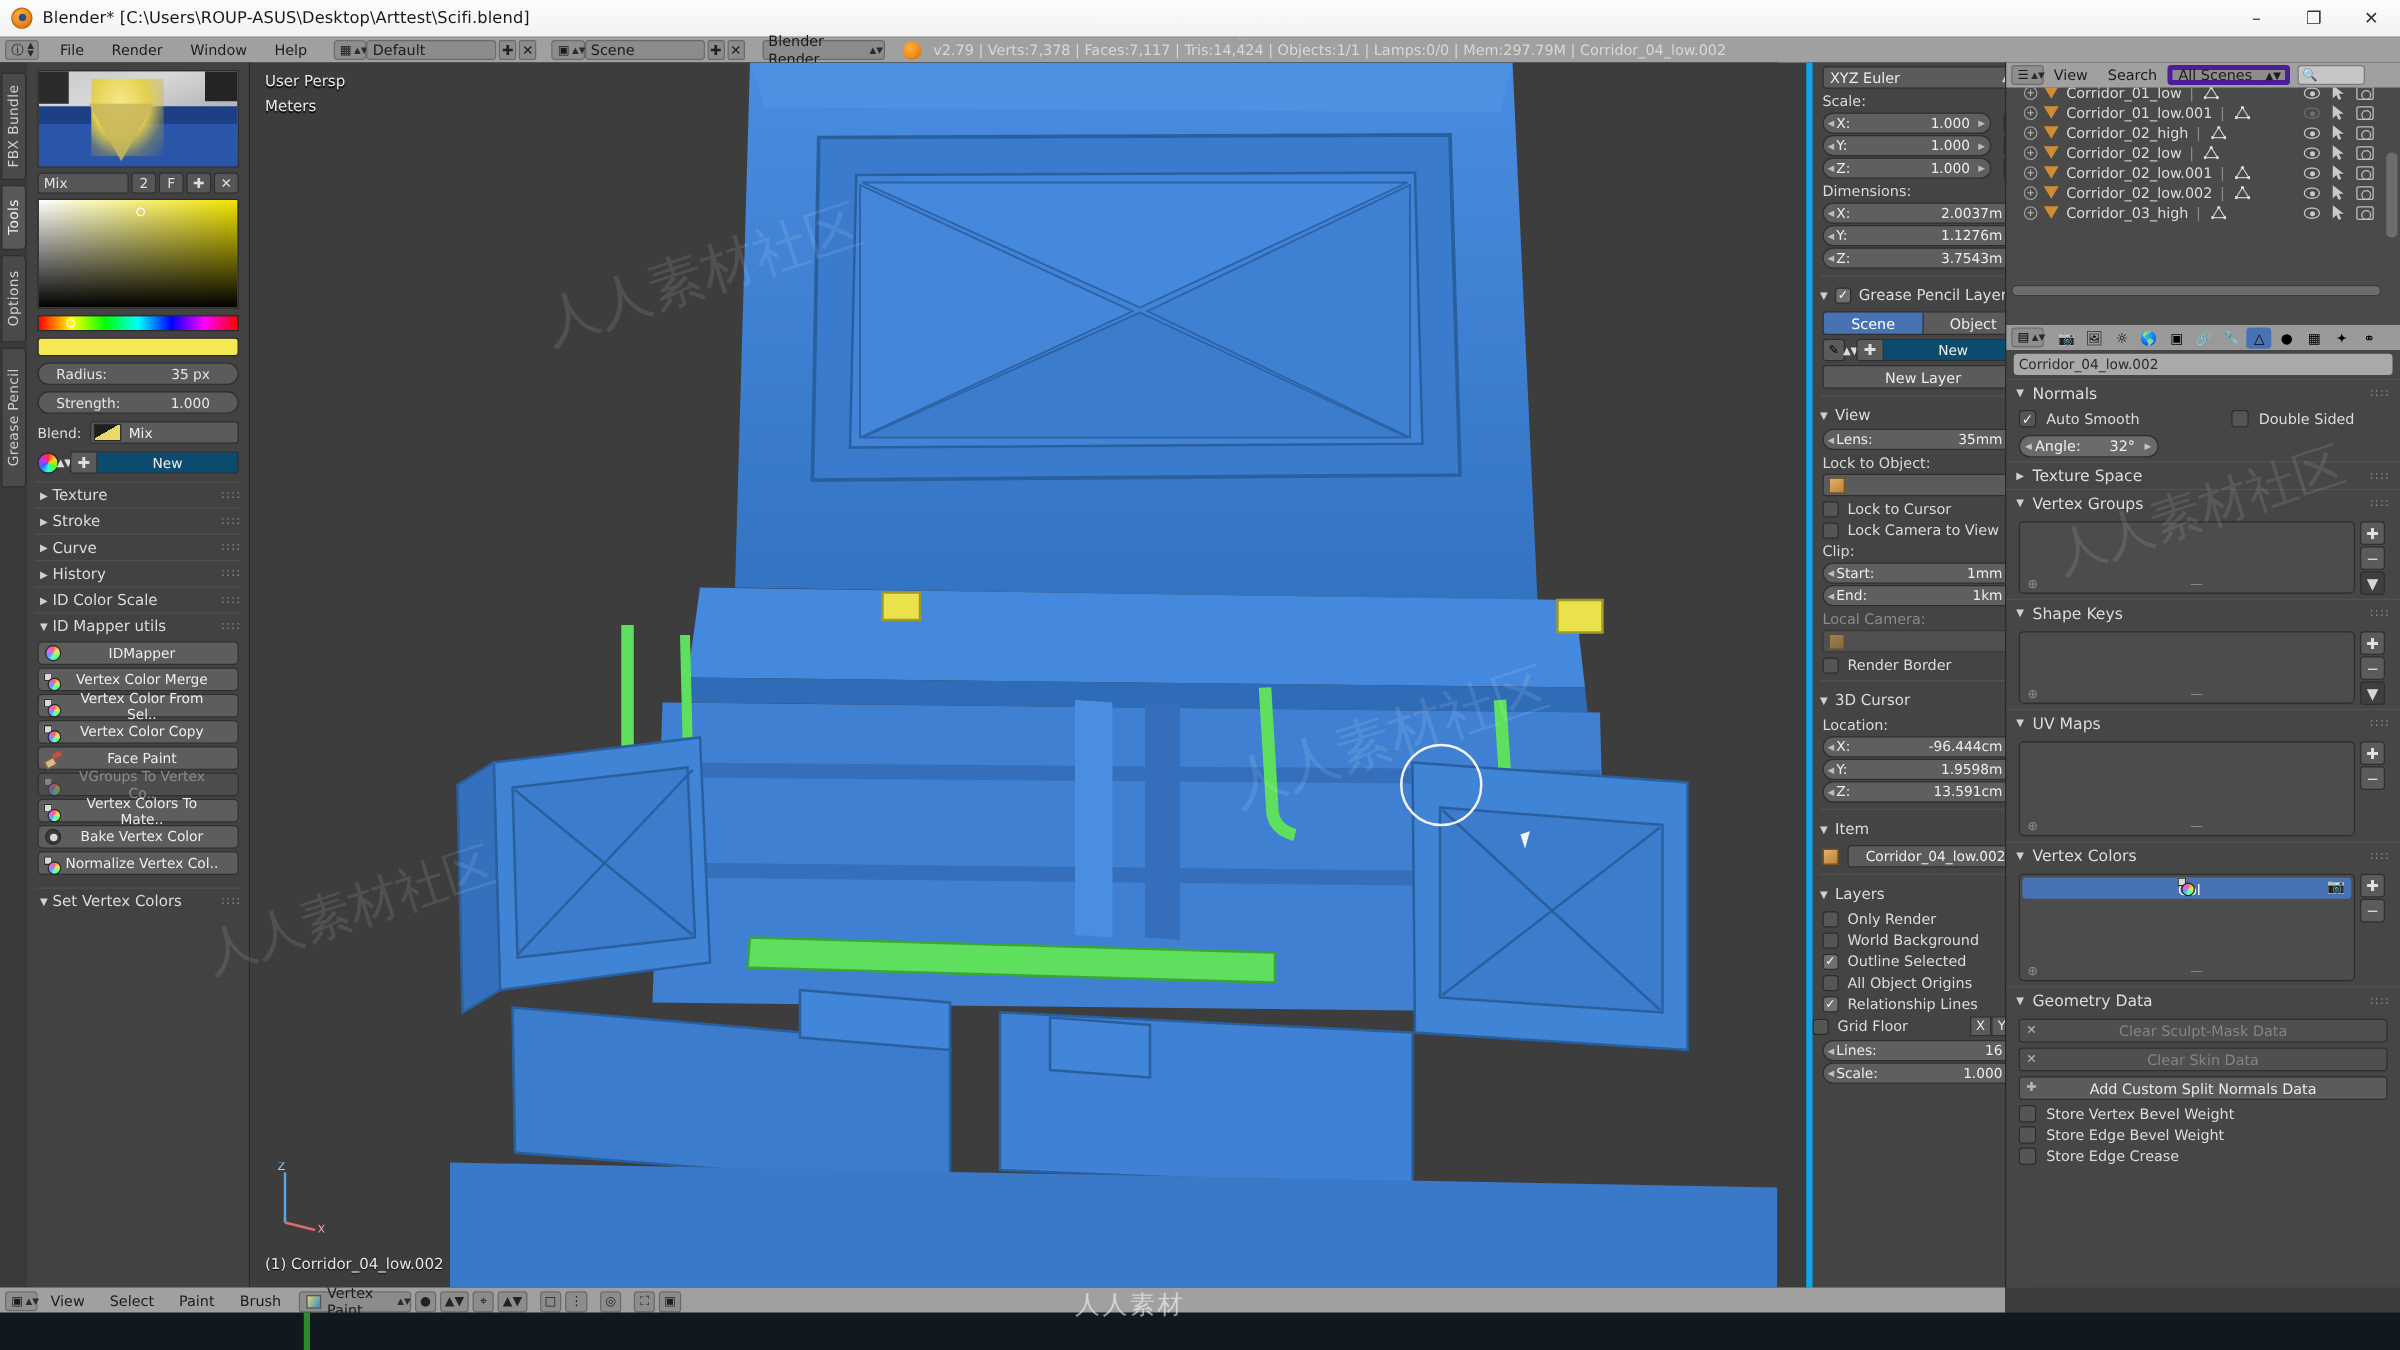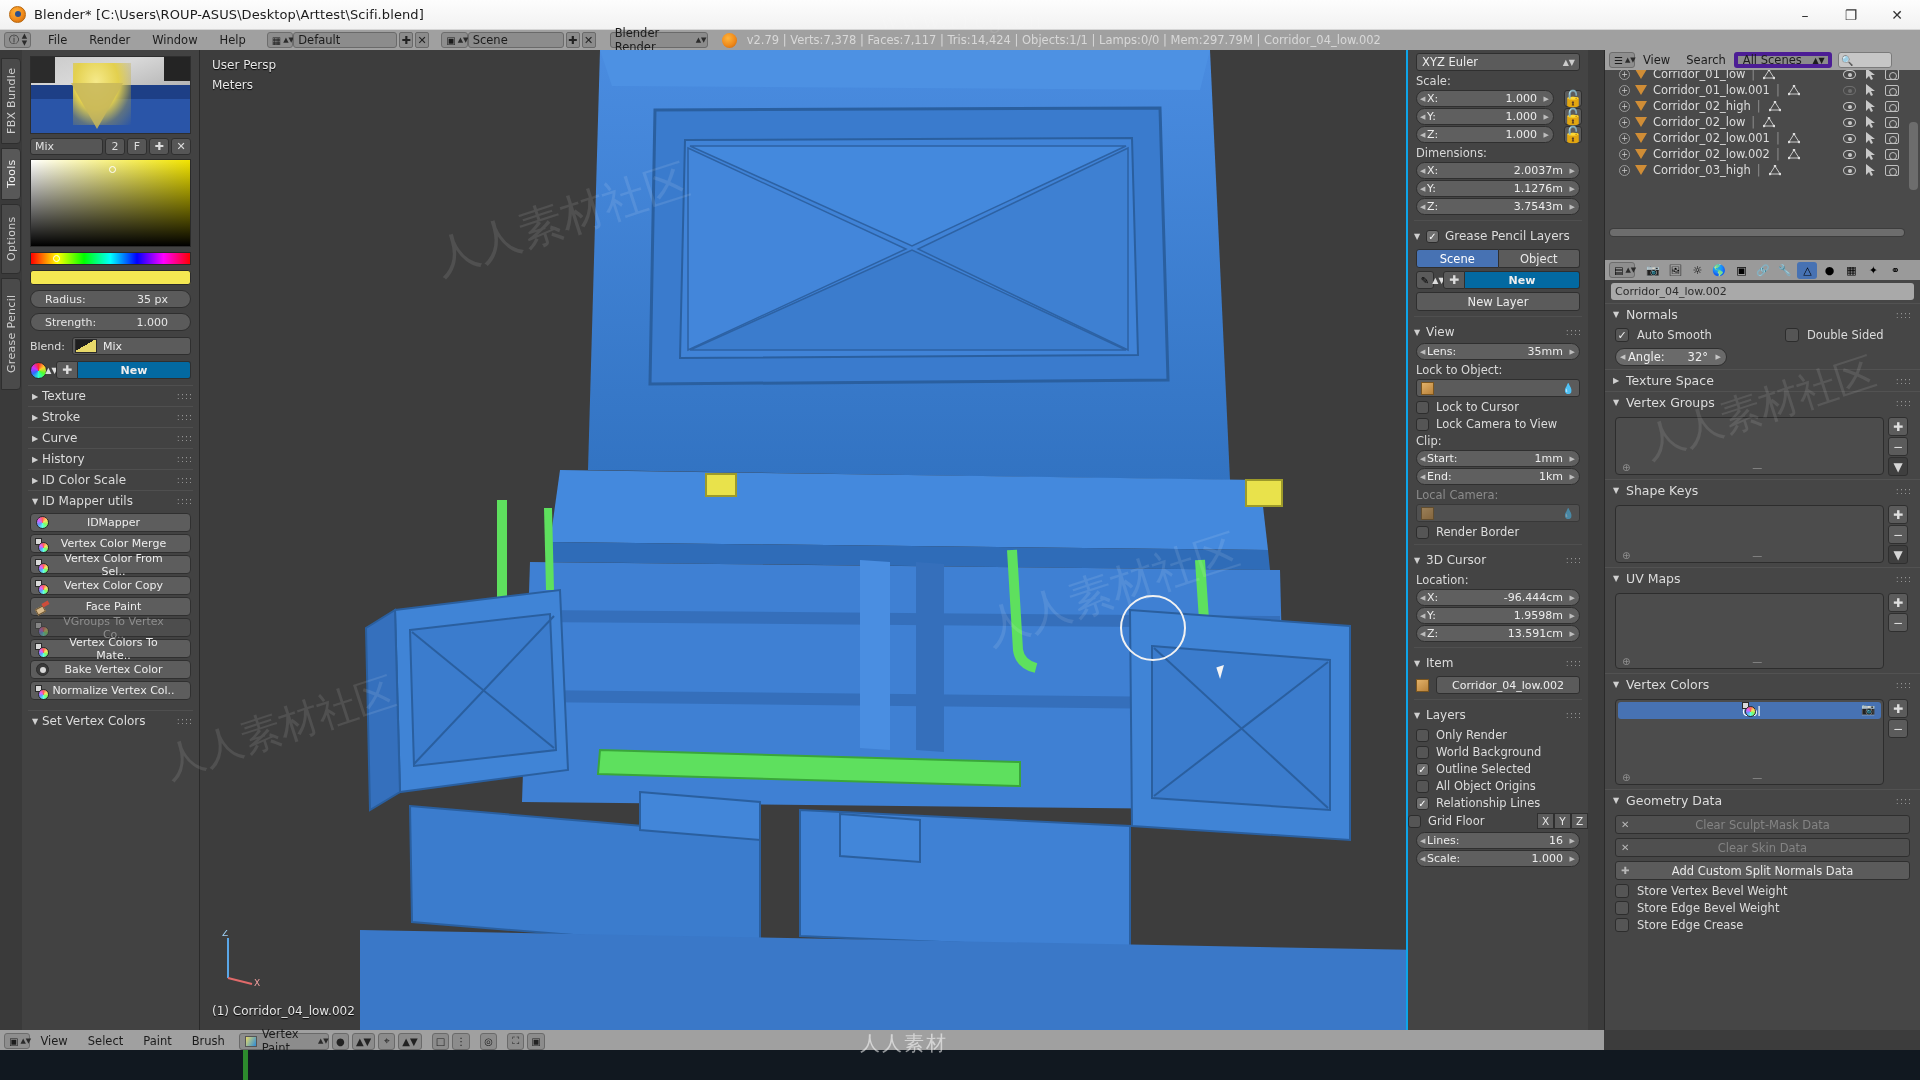--- a/index.html
+++ b/index.html
@@ -93,22 +93,22 @@
     display:flex;align-items:center;padding-left:2px;font-size:11px;color:#eee;}
   .blendrow .sel .thumb{width:22px;height:14px;margin-right:6px;
     background:linear-gradient(150deg,#1e1e1e 0 45%,#e8d96a 45% 100%);border:1px solid #2b2b2b;}
 
   .newrow{display:flex;align-items:center;margin:6px 8px;}
   .newrow .wheel{width:17px;height:17px;border-radius:50%;
     background:conic-gradient(#ff2d2d,#ffd12d,#4dff2d,#2dffd1,#2d6bff,#d12dff,#ff2d2d);border:1px solid #2b2b2b;}
   .newrow .arrow{width:9px;height:17px;display:flex;align-items:center;justify-content:center;font-size:8px;color:#ddd;}
   .newrow .plus{width:22px;height:18px;background:#5b5b5b;border:1px solid #2f2f2f;border-radius:3px 0 0 3px;
     display:flex;align-items:center;justify-content:center;color:#ddd;font-size:12px;}
-  .newrow .newbtn{flex:1;height:18px;background:#0369a1;border:1px solid #2f2f2f;border-left:none;border-radius:0 3px 3px 0;
-    display:flex;align-items:center;justify-content:center;color:#eee;font-size:11px;font-weight:bold;}
+  .newrow .newbtn{flex:1;height:18px;background:#0c4a6e;border:1px solid #2f2f2f;border-left:none;border-radius:0 3px 3px 0;
+    display:flex;align-items:center;justify-content:center;color:#eee;font-size:11px;}
 
   .paneltoggle{ display:flex; align-items:center; height:21px; margin:0 6px;
     border-top:1px solid #4f4f4f; color:#dcdcdc; font-size:12px;}
   .paneltoggle .tri{ width:14px; text-align:center; font-size:8px; color:#d0d0d0;}
   .paneltoggle .grip{ margin-left:auto; color:#9a9a9a; font-size:9px; letter-spacing:1px;}
 
   .opbtn{ display:flex; align-items:center; height:19px; margin:2px 8px; background:#5d5d5d;
     border:1px solid #303030; border-radius:4px; font-size:11px; color:#ededed; position:relative;}
   .opbtn.dim{ color:#8d8d8d; background:#4d4d4d;}
   .opbtn .ic{ width:18px; height:15px; margin-left:2px; display:flex;align-items:center;justify-content:center;}
@@ -137,22 +137,22 @@
   #axisgizmo { position:absolute; left:20px; bottom:44px; width:44px; height:56px;}
   #brushcursor { position:absolute; left:920px; top:545px; width:66px; height:66px;
     border-radius:50%; border:2px solid #f2f2f2; }
   #mousearrow { position:absolute; left:1018px; top:616px; width:0;height:0;
     border-left:8px solid #f4f4f4; border-bottom:12px solid transparent; transform:rotate(-18deg);}
 
   
   #modelsvg{position:absolute; left:0; top:0; width:1222px; height:980px;}
 
   
-  #npanel { position:absolute; left:1406px; top:0; width:182px; height:980px;
-    background:#444444; border-left:2px solid #0ea5e9; overflow:hidden;}
+  #npanel { position:absolute; left:1445px; top:0; width:182px; height:980px;
+    background:#444444; border-left:5px solid #0ea5e9; overflow:hidden;}
   .np-sec { color:#dcdcdc; font-size:12px; display:flex; align-items:center; height:20px; padding:0 6px;}
   .np-sec .tri{width:12px;font-size:8px;color:#cfcfcf;}
   .np-sec .grip{margin-left:auto;color:#9a9a9a;font-size:9px;letter-spacing:1px;}
   .np-lbl{color:#d9d9d9;font-size:11.5px;margin:3px 8px 2px 8px;}
   .np-lbl.dim{color:#8b8b8b;}
   .np-num{ height:17px; margin:1px 8px; background:#5f5f5f; border:1px solid #2f2f2f;
     border-radius:9px; display:flex; align-items:center; position:relative;
     font-size:11px; color:#ececec;}
   .np-num .ax{ position:absolute; left:10px; }
   .np-num .v { position:absolute; right:16px; }

